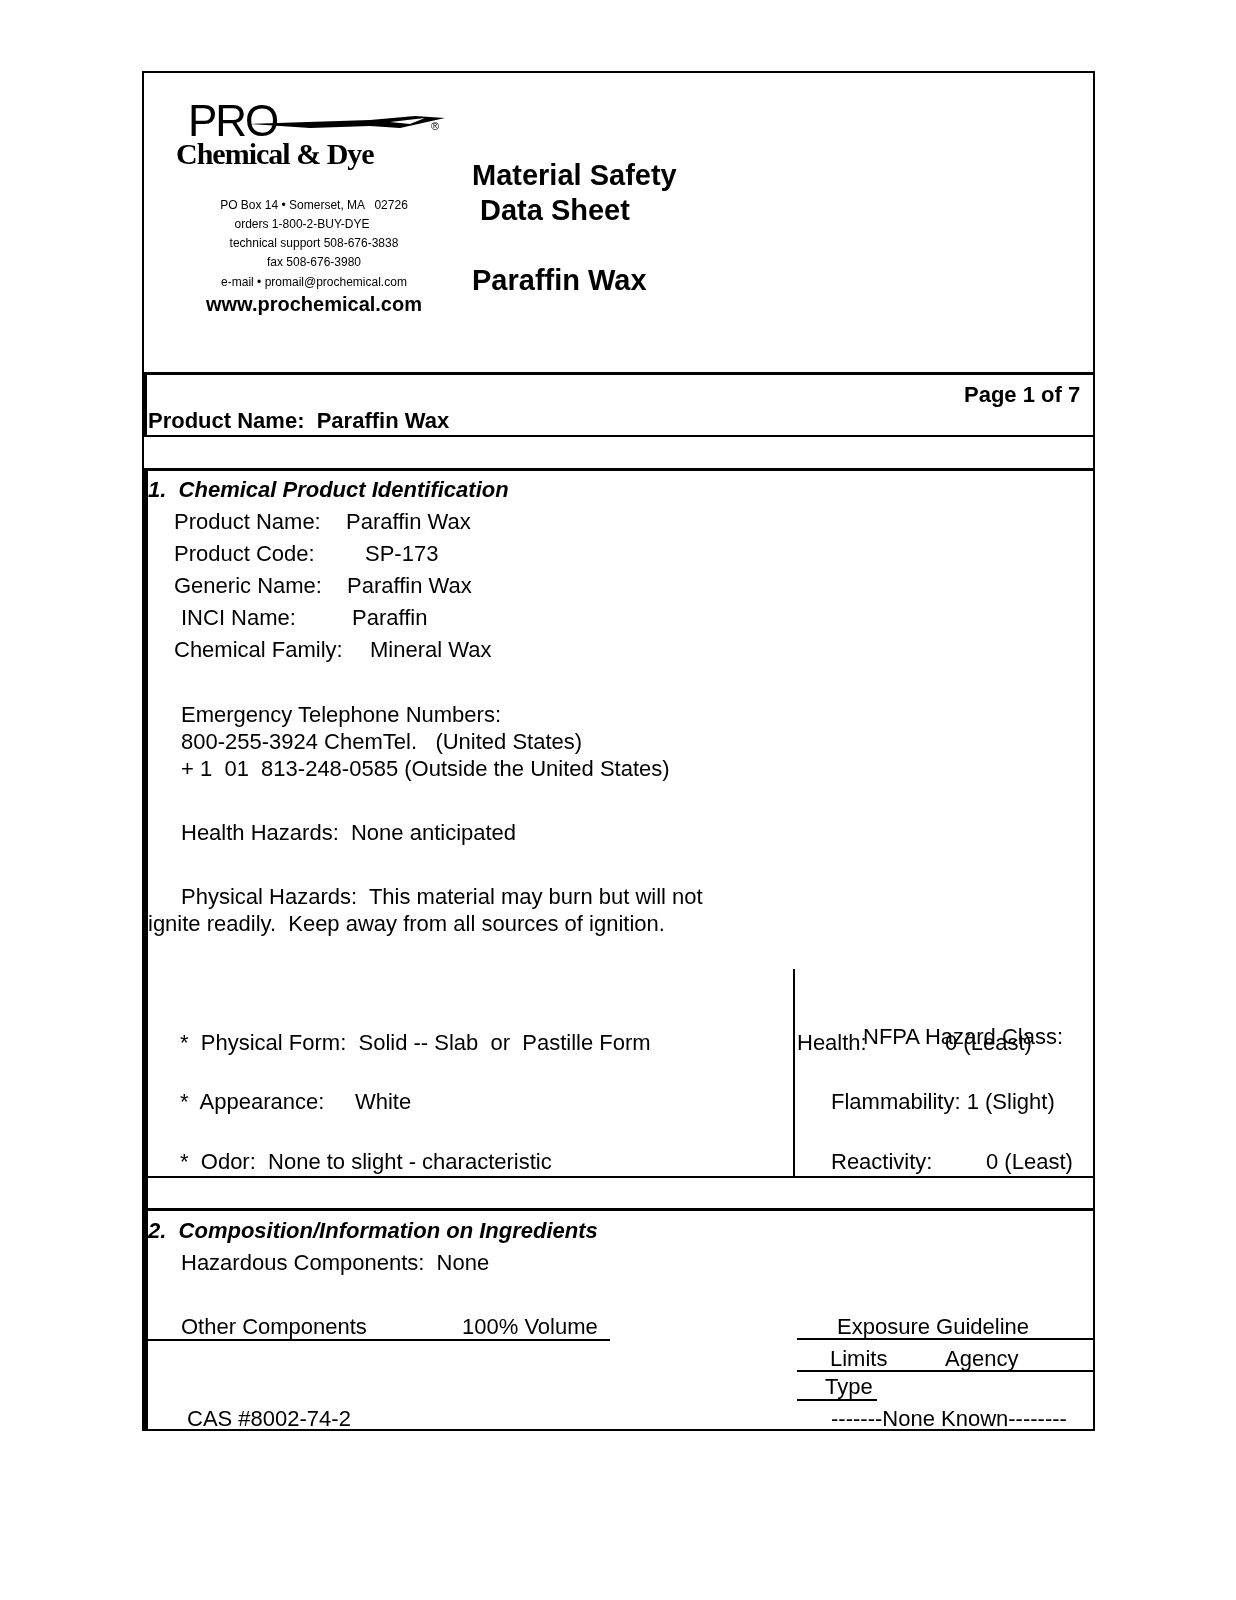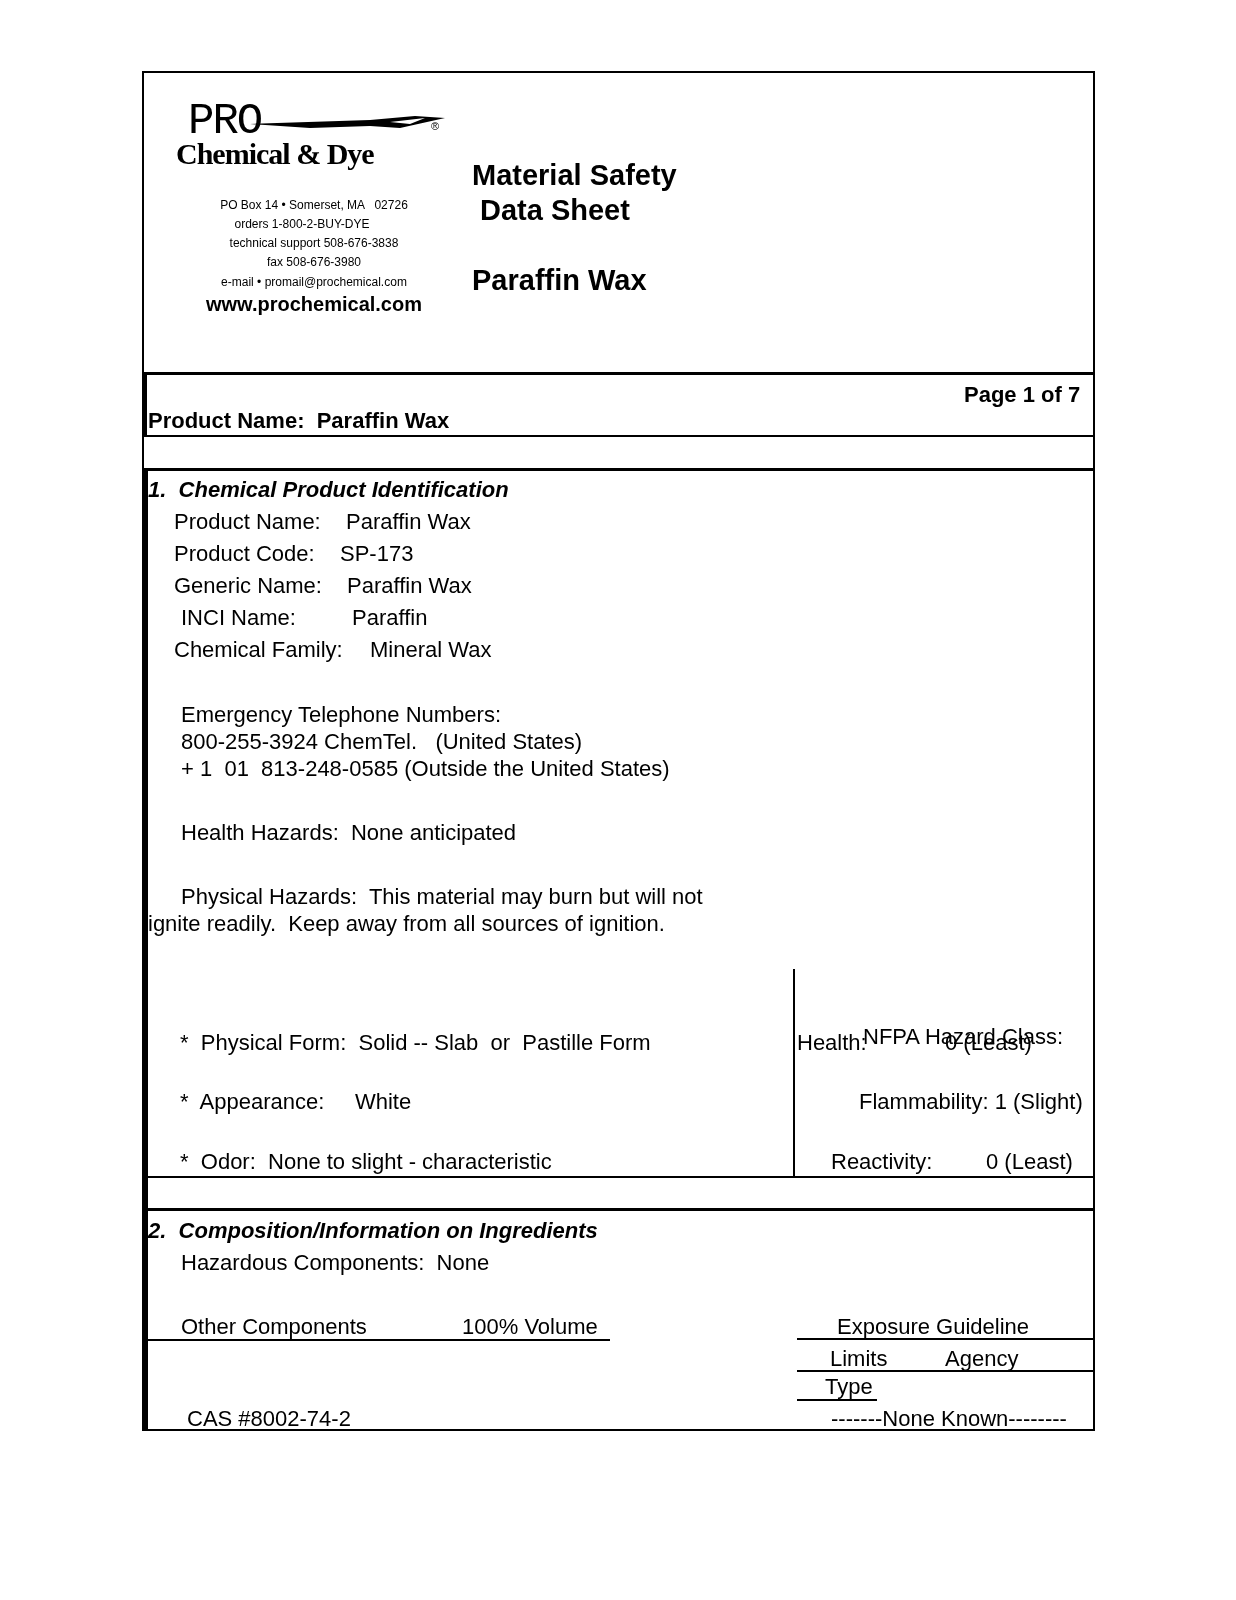--- a/index.html
+++ b/index.html
@@ -15,21 +15,21 @@
   .logo-web { font-size: 20px; font-weight: bold; text-align: center; width: 280px; }
 </style>
 </head>
 <body>
 
 <div class="line" style="left:142px;top:71px;width:953px;height:2px;"></div>
 <div class="line" style="left:142px;top:71px;width:2px;height:1360px;"></div>
 <div class="line" style="left:1093px;top:71px;width:2px;height:1360px;"></div>
 
 <div>
-  <div class="abs" style="left:188px;top:96px;font-size:44px;font-family:Liberation Mono, monospace;letter-spacing:-2px;">PRO</div>
+  <div class="abs" style="left:188px;top:96px;font-size:44px;font-family:Liberation Sans, sans-serif;letter-spacing:-2px;">PRO</div>
   <svg class="abs" style="left:250px;top:112px;" width="200" height="24">
     <path d="M0 12 L120 8 L165 4 L195 6 L150 16 L120 14 L60 16 Z" fill="#000"></path>
     <path d="M140 10 L175 6 L160 12 Z" fill="#fff"></path>
   </svg>
   <div class="abs" style="left:431px;top:120px;font-size:11px;">®</div>
   <div class="abs" style="left:176px;top:137px;font-size:30px;font-family:'Liberation Serif',serif;letter-spacing:-1px;font-weight:bold;">Chemical &amp; Dye</div>
   <div class="abs logo-addr" style="left:174px;top:196px;">PO Box 14 • Somerset, MA   02726</div>
   <div class="abs logo-addr" style="left:162px;top:215px;">orders 1-800-2-BUY-DYE</div>
   <div class="abs logo-addr" style="left:174px;top:234px;">technical support 508-676-3838</div>
   <div class="abs logo-addr" style="left:174px;top:253px;">fax 508-676-3980</div>
@@ -49,21 +49,21 @@
 
 <div class="line" style="left:144px;top:468px;width:951px;height:3px;"></div>
 <div class="line" style="left:144px;top:468px;width:4px;height:962px;"></div>
 
 <div class="abs bi t22" style="left:148px;top:477px;">1.  Chemical Product Identification</div>
 
 <div>
   <div class="abs t22" style="left:174px;top:509px;">Product Name:</div>
   <div class="abs t22" style="left:346px;top:509px;">Paraffin Wax</div>
   <div class="abs t22" style="left:174px;top:541px;">Product Code:</div>
-  <div class="abs t22" style="left:340px;top:541px;">SP-173</div>
+  <div class="abs t22" style="left:365px;top:541px;">SP-173</div>
   <div class="abs t22" style="left:174px;top:573px;">Generic Name:</div>
   <div class="abs t22" style="left:347px;top:573px;">Paraffin Wax</div>
   <div class="abs t22" style="left:181px;top:605px;">INCI Name:</div>
   <div class="abs t22" style="left:352px;top:605px;">Paraffin</div>
   <div class="abs t22" style="left:174px;top:637px;">Chemical Family:</div>
   <div class="abs t22" style="left:370px;top:637px;">Mineral Wax</div>
 </div>
 
 <div class="abs t22" style="left:181px;top:702px;">Emergency Telephone Numbers:</div>
 <div class="abs t22" style="left:181px;top:729px;">800-255-3924 ChemTel.   (United States)</div>
@@ -77,21 +77,21 @@
 <div class="line" style="left:793px;top:969px;width:2px;height:208px;"></div>
 
 <div class="abs t22" style="left:180px;top:1030px;">*  Physical Form:  Solid -- Slab  or  Pastille Form</div>
 <div class="abs t22" style="left:180px;top:1089px;">*  Appearance:     White</div>
 <div class="abs t22" style="left:180px;top:1149px;">*  Odor:  None to slight - characteristic</div>
 
 <div>
   <div class="abs t22" style="left:863px;top:976px;margin-top:48px;">NFPA Hazard Class:</div>
   <div class="abs t22" style="left:797px;top:1030px;text-align:right;">Health:</div>
   <div class="abs t22" style="left:945px;top:1030px;">0 (Least)</div>
-  <div class="abs t22" style="left:831px;top:1089px;margin-left:28px;">Flammability: 1 (Slight)</div>
+  <div class="abs t22" style="left:831px;top:1089px;">Flammability: 1 (Slight)</div>
   <div class="abs t22" style="left:831px;top:1149px;">Reactivity:</div>
   <div class="abs t22" style="left:986px;top:1149px;">0 (Least)</div>
 </div>
 
 <div class="line" style="left:144px;top:1176px;width:951px;height:2px;"></div>
 
 <div class="line" style="left:144px;top:1208px;width:951px;height:3px;"></div>
 
 <div class="abs bi t22" style="left:148px;top:1218px;">2.  Composition/Information on Ingredients</div>
 <div class="abs t22" style="left:181px;top:1250px;">Hazardous Components:  None</div>

